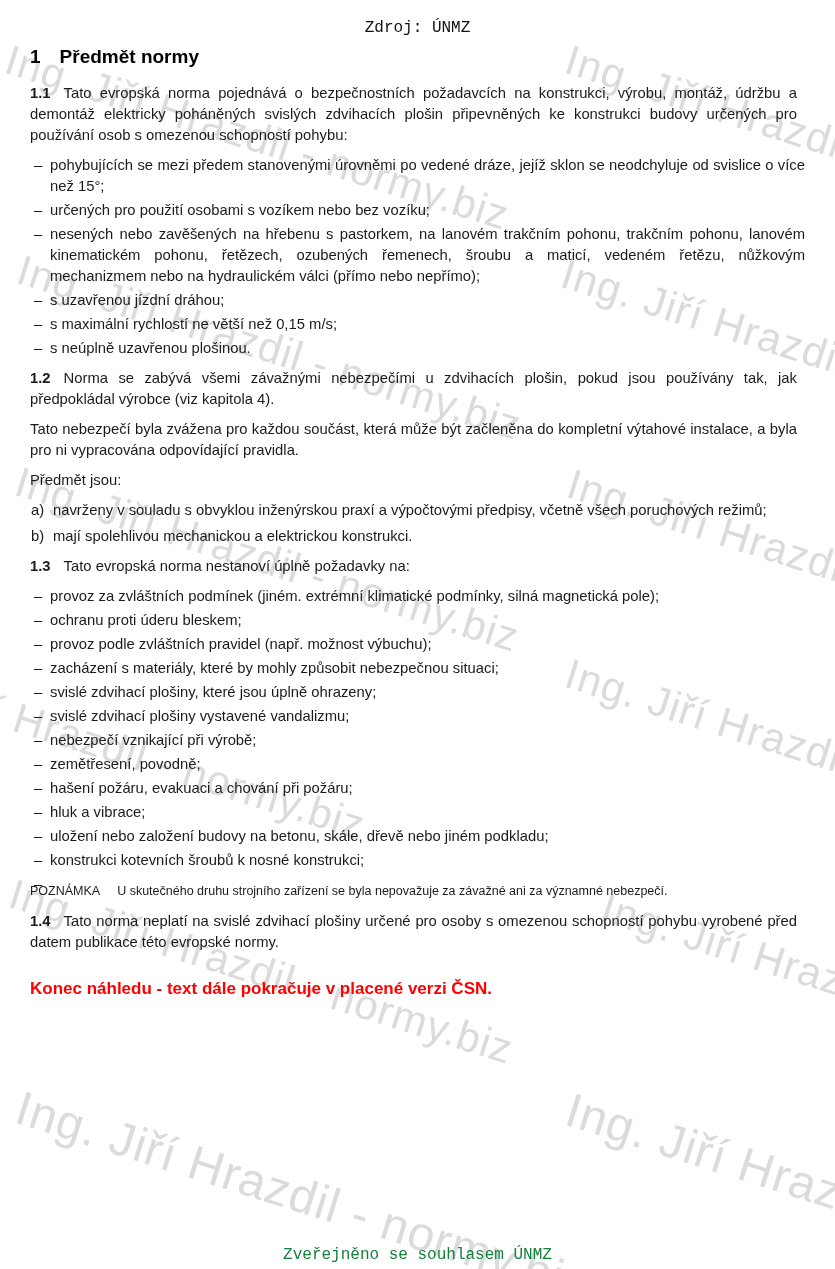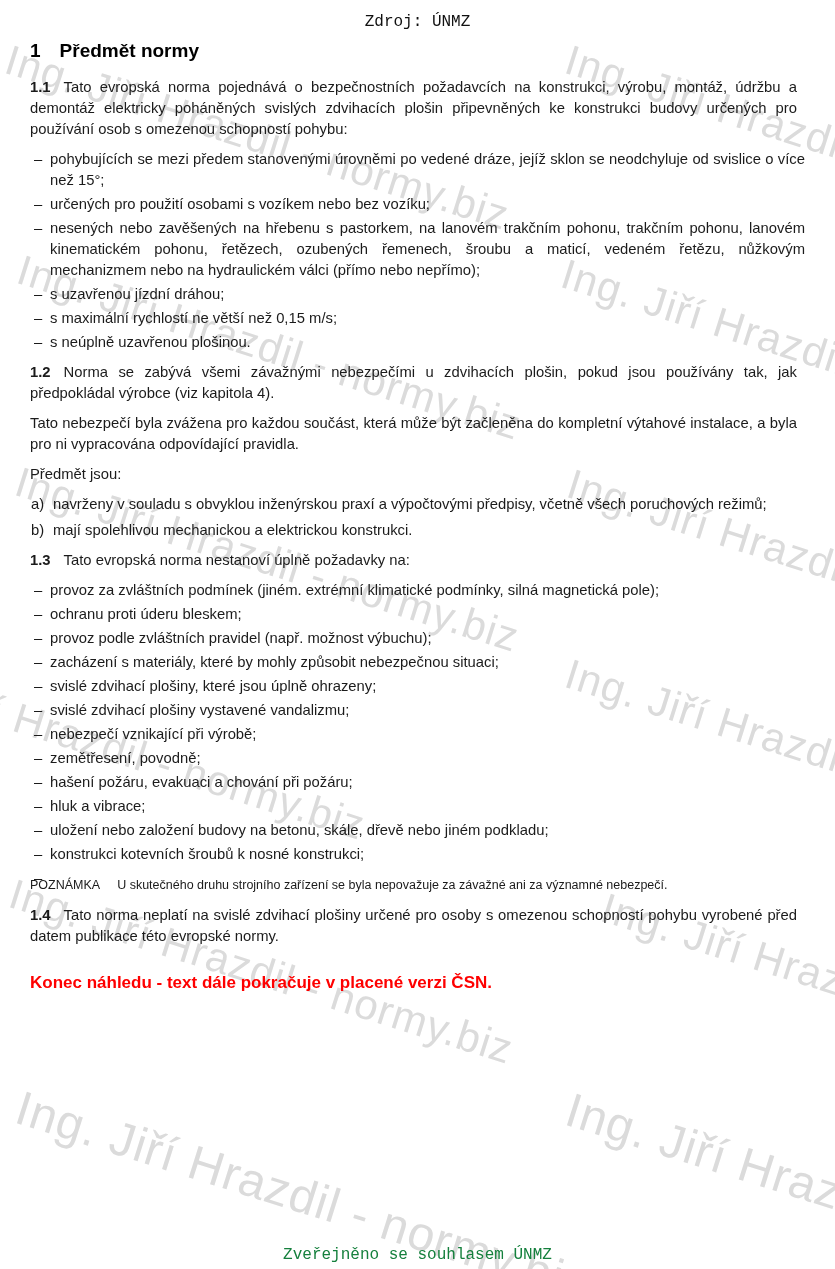--- a/index.html
+++ b/index.html
@@ -23,21 +23,21 @@
     transform-origin:0 0;
     letter-spacing:1px;
   }
   .wm.big { font-size:48px; }
   
   .content { position:relative; z-index:1; padding:0 30px; }
   .doc-header {
     text-align:center;
     font-family:"Liberation Mono","DejaVu Sans Mono",monospace;
     font-size:16px; color:#111;
-    padding-top:13px;
+    padding-top:19px;
   }
   h1.section-heading {
     font-size:19px; font-weight:bold; color:#000;
     margin:9px 0 15px 0;
   }
   h1.section-heading .sec-num { margin-right:19px; }
   p.body-p {
     font-size:14.8px; line-height:21px;
     text-align:justify;
     margin:0 8px 9px 0;

